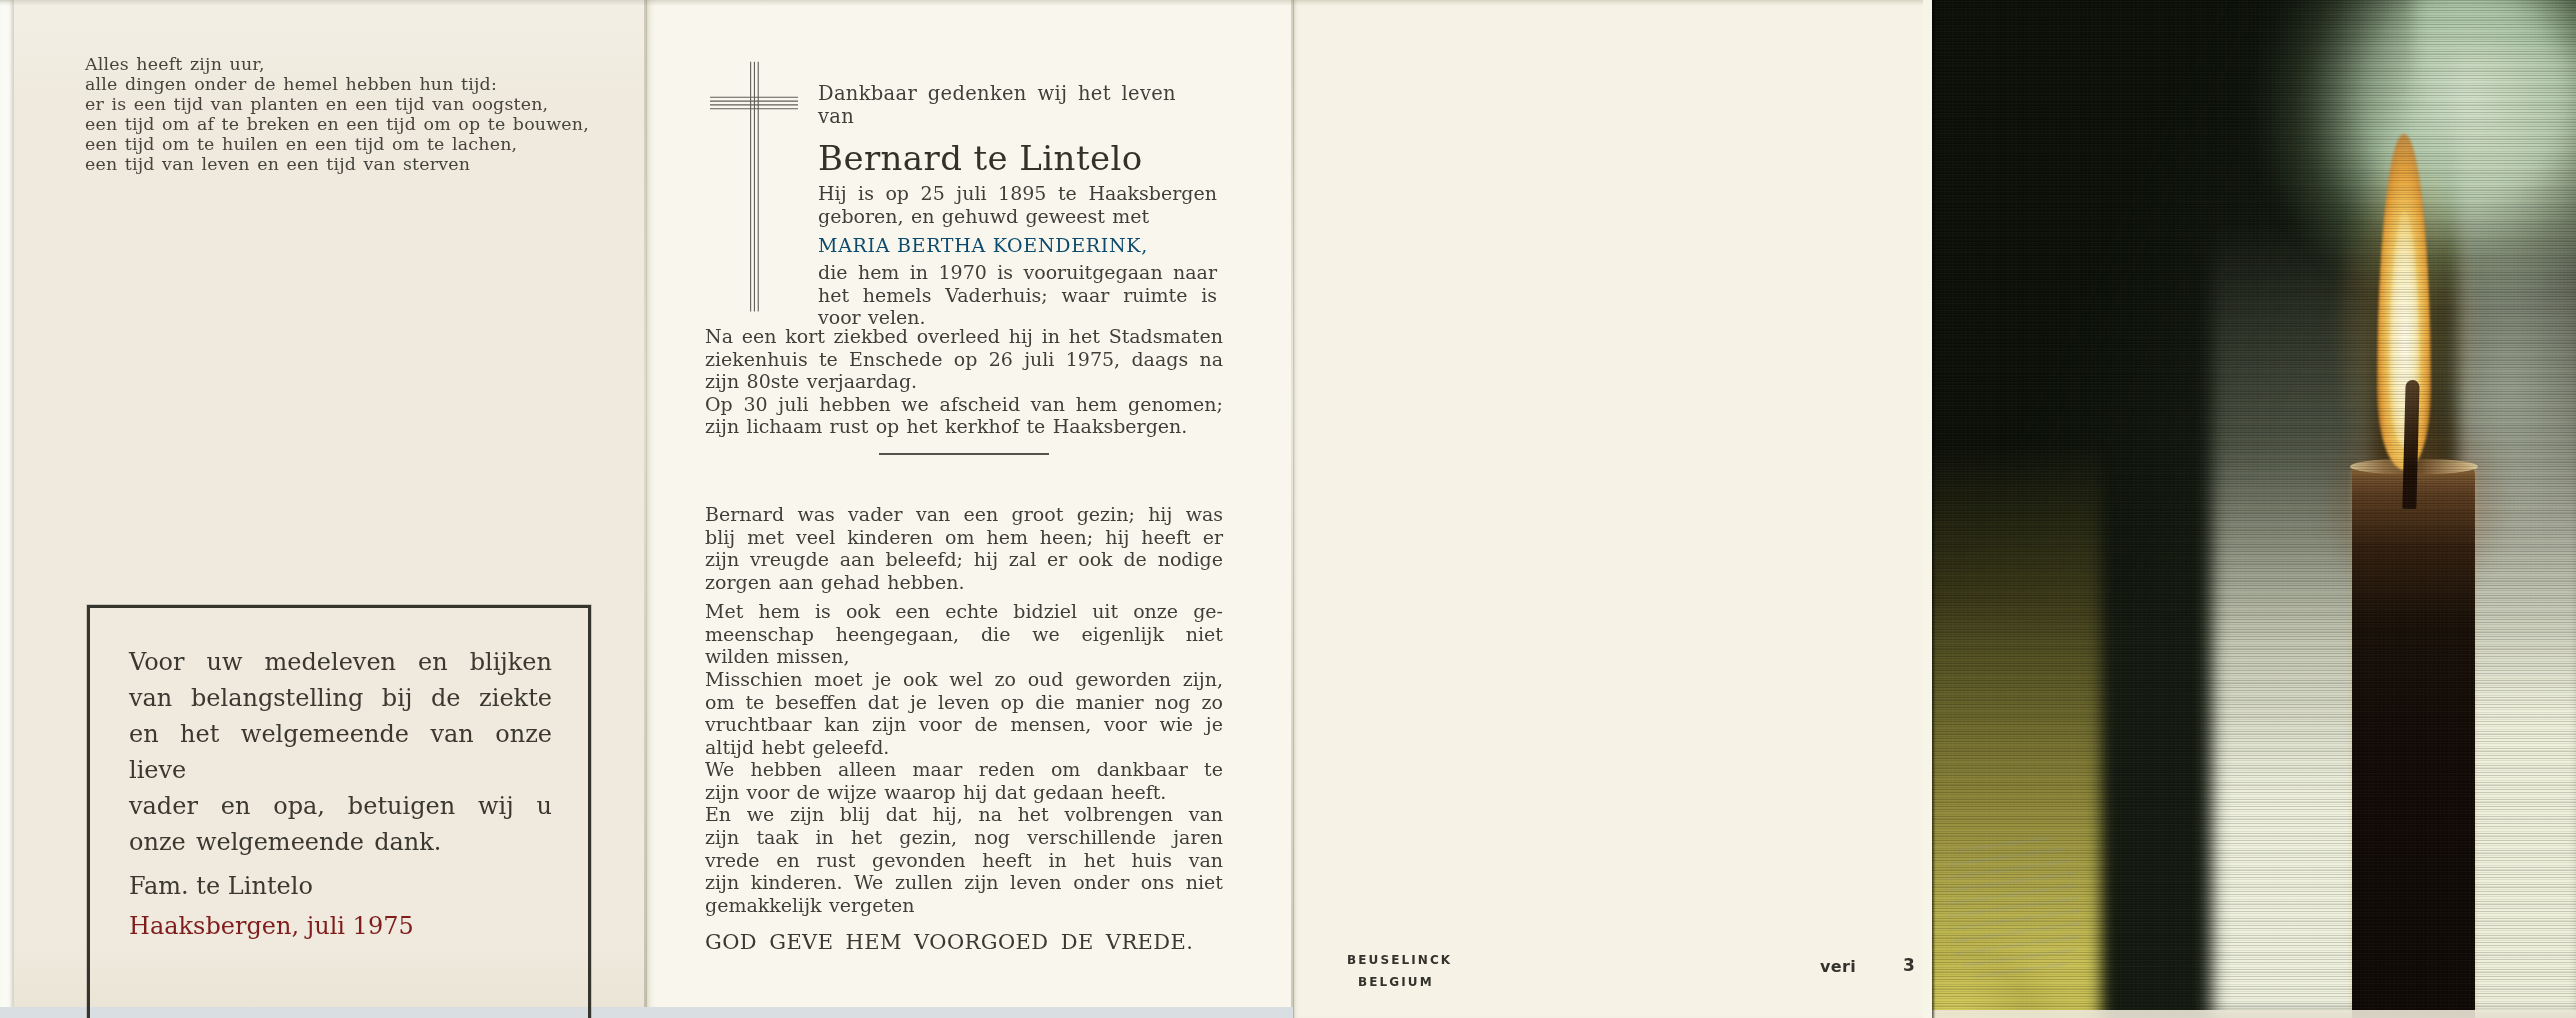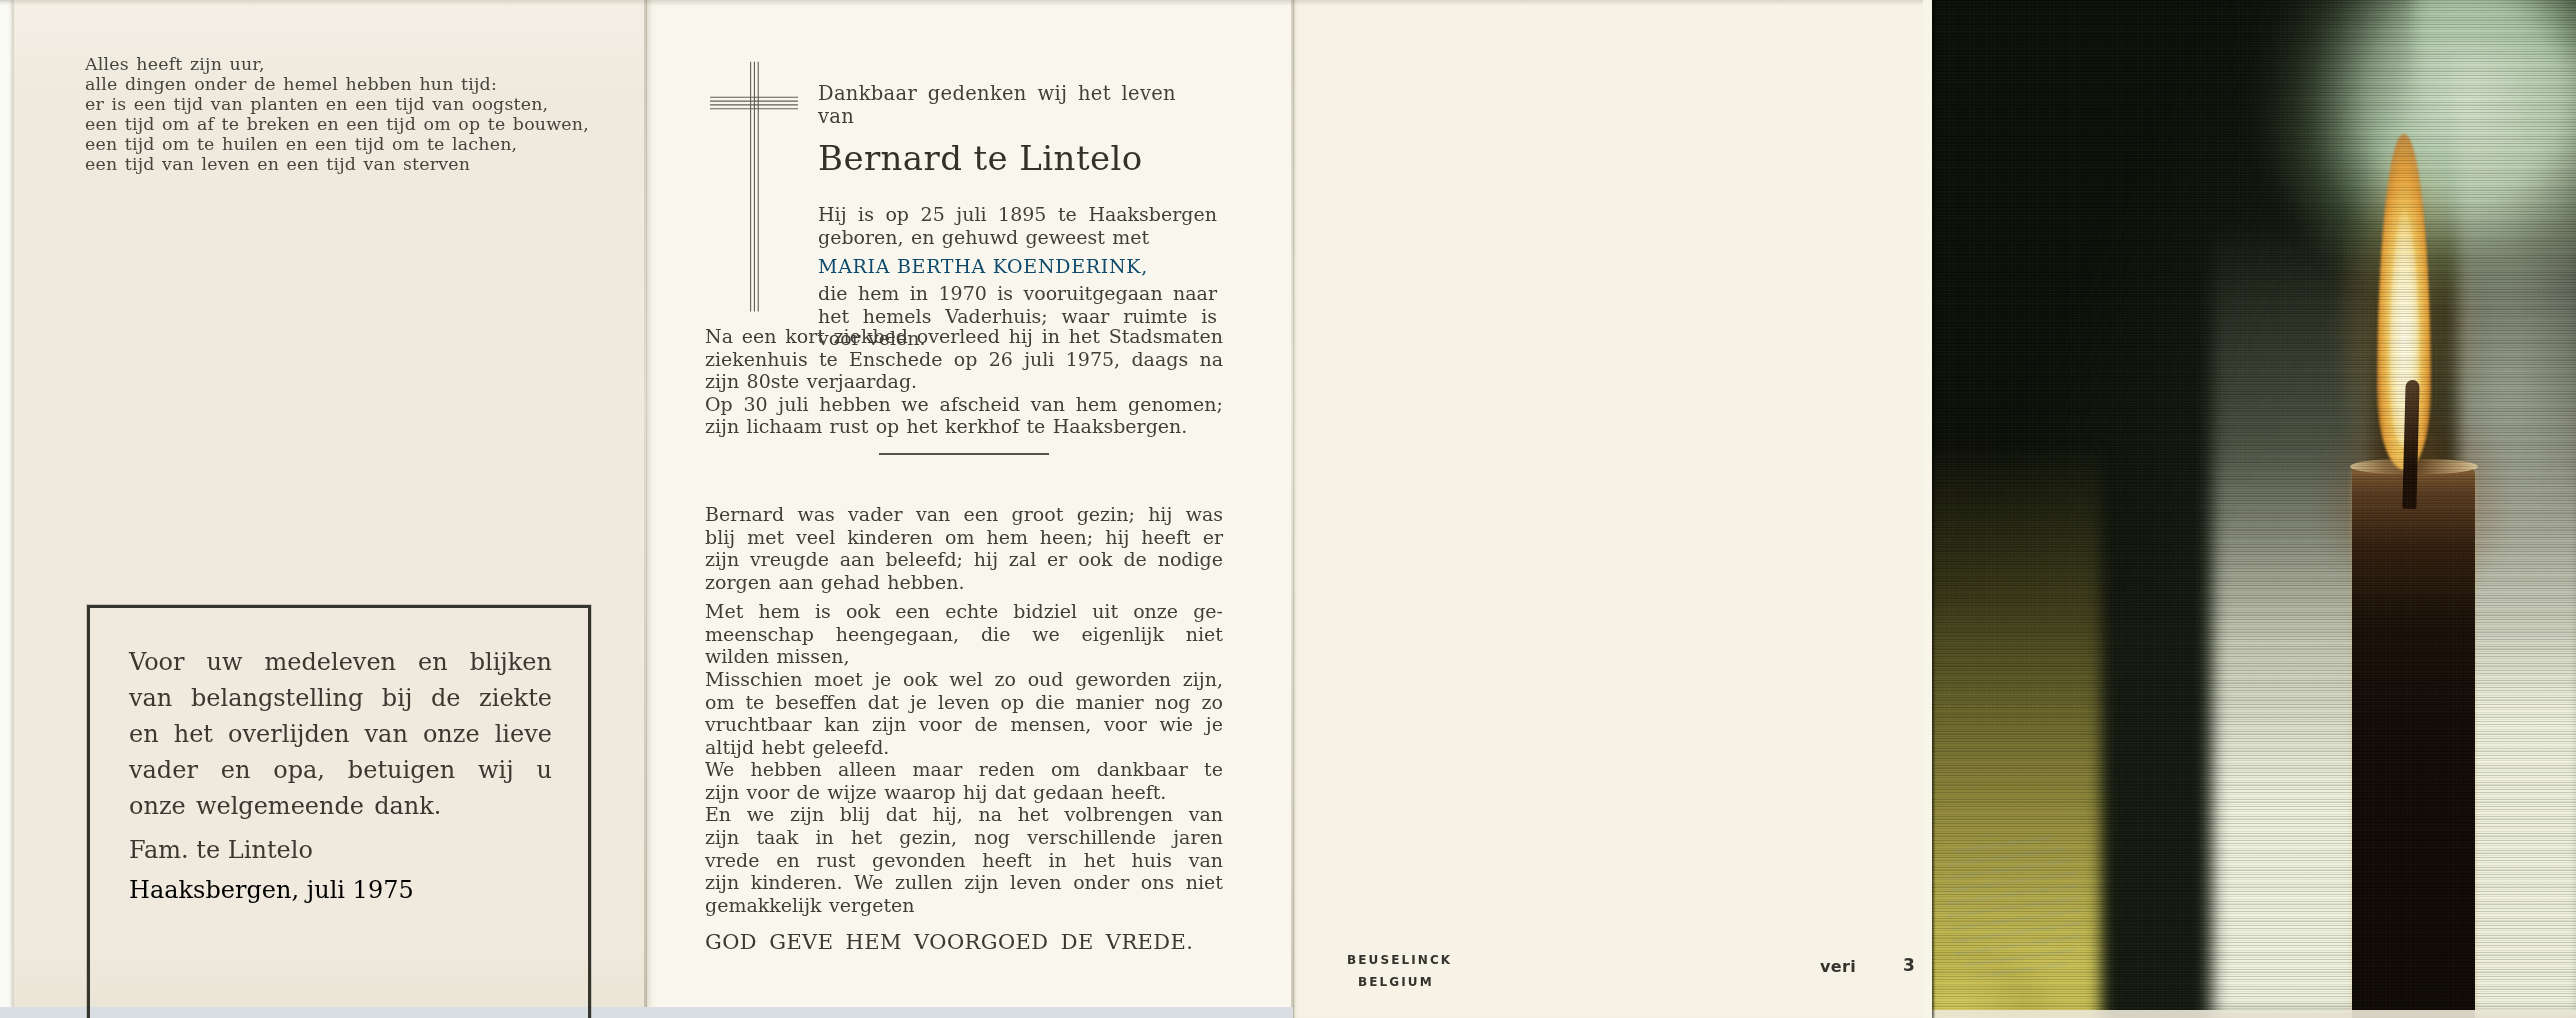--- a/index.html
+++ b/index.html
@@ -26,29 +26,29 @@
   
   .poem{position:absolute;left:85px;top:54px;width:526px;
        font-size:17.4px;line-height:20px;color:#45443d;letter-spacing:0.2px;word-spacing:1.7px;}
   .thanks-box{position:absolute;left:87px;top:605px;width:504px;height:428px;
        border:3.4px solid #35342d;box-sizing:border-box;padding:36px 36px 7px 39px;
        box-shadow:0 0 0 0.8px rgba(53,52,45,.25);}
   .thanks-lines{font-size:24px;line-height:36px;color:#3a3831;word-spacing:2.5px;}
   .jlines > div{text-align:justify;text-align-last:justify;}
   .jlines > div:last-child{text-align-last:left;}
   .signature{margin-top:12px;text-align:left;padding-right:8.5px;font-size:24px;color:#3a3831;}
-  .dateline{margin-top:12px;font-size:24px;color:#000000;}
+  .dateline{margin-top:12px;font-size:24px;color:#7f1d1d;}
 
   
   .cross{position:absolute;left:710px;top:59px;width:88px;height:256px;}
   .top-col{position:absolute;left:818px;top:82px;width:399px;}
   .intro{font-size:19.5px;word-spacing:4.2px;letter-spacing:0.3px;color:#413f38;}
   .name{margin-top:10.2px;font-size:34px;font-weight:normal;color:#343129;letter-spacing:0.4px;}
   .bodytxt{font-size:19px;line-height:22.6px;color:#403e37;word-spacing:1.3px;}
-  .birth{margin-top:25px;}
+  .birth{margin-top:4px;}
   .spouse{margin-top:6.8px;font-size:19px;letter-spacing:0.7px;color:#0c4a6e;}
   .spouse-note{margin-top:5.1px;}
   .lower-col{position:absolute;left:705px;top:325px;width:518px;}
   .divider{width:170px;height:1.7px;background:#55534b;margin:15.3px 0 48px 174px;}
   .gap8{margin-top:6.8px;}
   .closing{margin-top:13.6px;font-size:21px;letter-spacing:0.4px;word-spacing:5.1px;color:#3b3931;white-space:nowrap;}
 
   
   .mark{position:absolute;font-family:"DejaVu Sans","Liberation Sans",sans-serif;
         font-weight:bold;color:#33322d;}
@@ -136,21 +136,21 @@
     <div class="line">er is een tijd van planten en een tijd van oogsten,</div>
     <div class="line">een tijd om af te breken en een tijd om op te bouwen,</div>
     <div class="line">een tijd om te huilen en een tijd om te lachen,</div>
     <div class="line">een tijd van leven en een tijd van sterven</div>
   </div>
 
 <div class="thanks-box">
   <div class="thanks-lines jlines">
       <div class="line">Voor uw medeleven en blijken</div>
       <div class="line">van belangstelling bij de ziekte</div>
-      <div class="line">en het overlijden van onze lieve</div>
+      <div class="line">en het welgemeende van onze lieve</div>
       <div class="line">vader en opa, betuigen wij u</div>
       <div class="line">onze welgemeende dank.</div>
     </div>
   <div class="signature">Fam. te Lintelo</div>
   <div class="dateline">Haaksbergen, juli 1975</div>
 </div>
 
 <div class="cross">
   <svg width="88" height="256" viewBox="0 0 104 302" xmlns="http://www.w3.org/2000/svg">
     <g stroke="#52504a" stroke-width="1.3" opacity="0.92">

